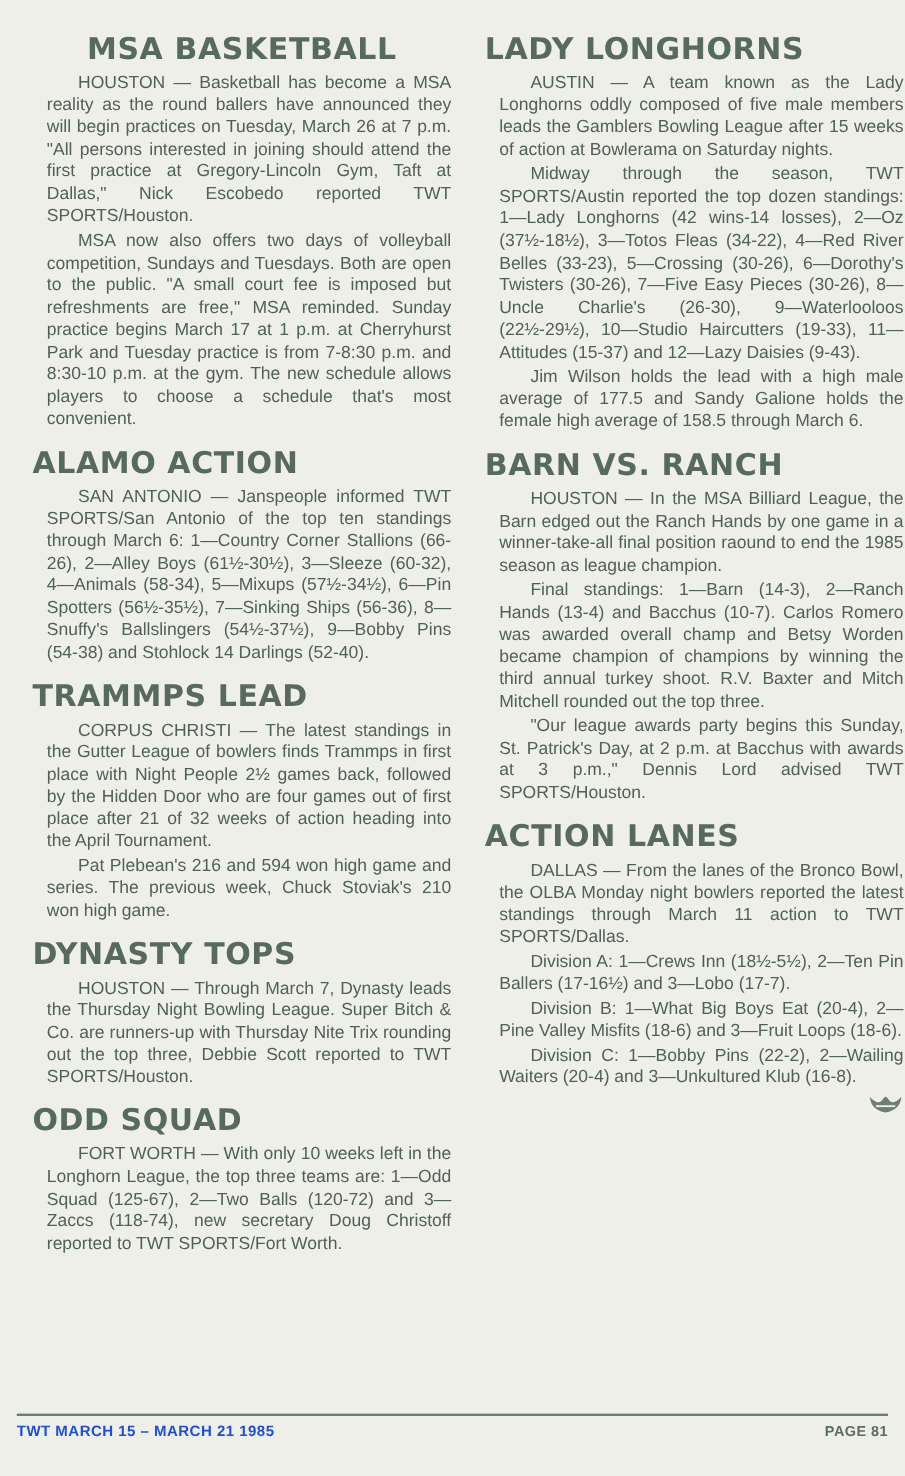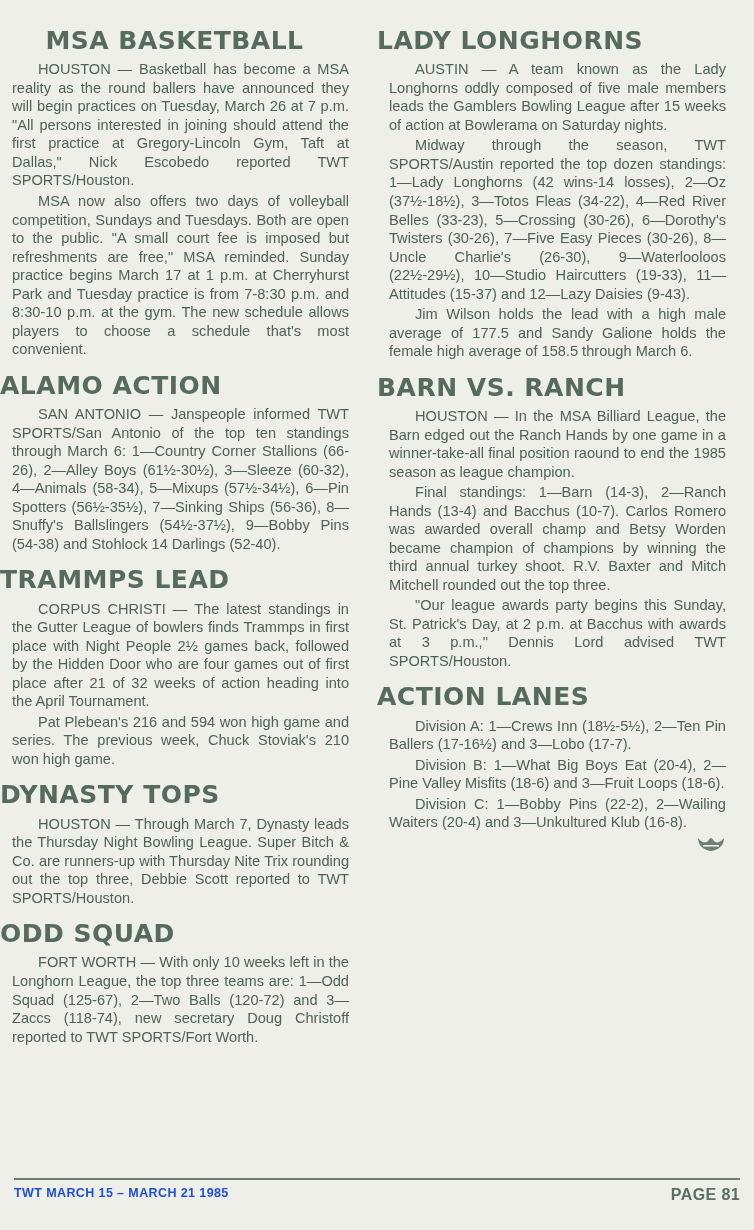--- a/index.html
+++ b/index.html
@@ -19,21 +19,21 @@
     position: absolute;
     top: 0; left: 0;
     width: 754px;
     height: 1230px;
     padding: 0;
     box-sizing: border-box;
   }
   .columns {
     position: absolute;
     top: 14px;
-    left: 0;
+    left: 27px;
     width: 726px;
     height: 1150px;
     display: flex;
     gap: 28px;
   }
   .col {
     width: 349px;
     position: relative;
   }
   
@@ -115,21 +115,21 @@
     left: 0;
     font-size: 12.5px;
     font-weight: bold;
     letter-spacing: 0.4px;
     color: #1d4ed8;
   }
   .footer-right {
     position: absolute;
     top: 8px;
     right: 0;
-    font-size: 16px;
+    font-size: 12px;
     font-weight: bold;
     letter-spacing: 0.4px;
     color: #5b6d62;
   }
   .endmark {
     text-align: right;
     margin-top: 4px;
     color: #6d7f73;
   }
   .endmark svg { display: inline-block; }
@@ -184,20 +184,21 @@
 
       <div class="block">
         <h2 class="headline">BARN VS. RANCH</h2>
         <p class="indent">HOUSTON — In the MSA Billiard League, the Barn edged out the Ranch Hands by one game in a winner-take-all final position raound to end the 1985 season as league champion.</p>
         <p class="indent">Final standings: 1—Barn (14-3), 2—Ranch Hands (13-4) and Bacchus (10-7). Carlos Romero was awarded overall champ and Betsy Worden became champion of champions by winning the third annual turkey shoot. R.V. Baxter and Mitch Mitchell rounded out the top three.</p>
         <p class="indent">"Our league awards party begins this Sunday, St. Patrick's Day, at 2 p.m. at Bacchus with awards at 3 p.m.," Dennis Lord advised TWT SPORTS/Houston.</p>
       </div>
 
       <div class="block">
         <h2 class="headline">ACTION LANES</h2>
+        <p class="indent">DALLAS — From the lanes of the Bronco Bowl, the OLBA Monday night bowlers reported the latest standings through March 11 action to TWT SPORTS/Dallas.</p>
         <p class="indent">Division A: 1—Crews Inn (18½-5½), 2—Ten Pin Ballers (17-16½) and 3—Lobo (17-7).</p>
         <p class="indent">Division B: 1—What Big Boys Eat (20-4), 2—Pine Valley Misfits (18-6) and 3—Fruit Loops (18-6).</p>
         <p class="indent">Division C: 1—Bobby Pins (22-2), 2—Wailing Waiters (20-4) and 3—Unkultured Klub (16-8).</p>
         <div class="endmark">
           <svg viewBox="0 0 30 16" width="30" height="16" aria-hidden="true">
             <path d="M2 2 C2 9, 7 14, 15 15 C23 14, 28 9, 28 2 C25 6, 21 8, 18 5 C16.5 3, 16 2, 15 2 C14 2, 13.5 3, 12 5 C9 8, 5 6, 2 2 Z" fill="currentColor"></path>
             <rect x="7" y="9" width="16" height="1.6" fill="#efefea"></rect>
           </svg>
         </div>
       </div>

